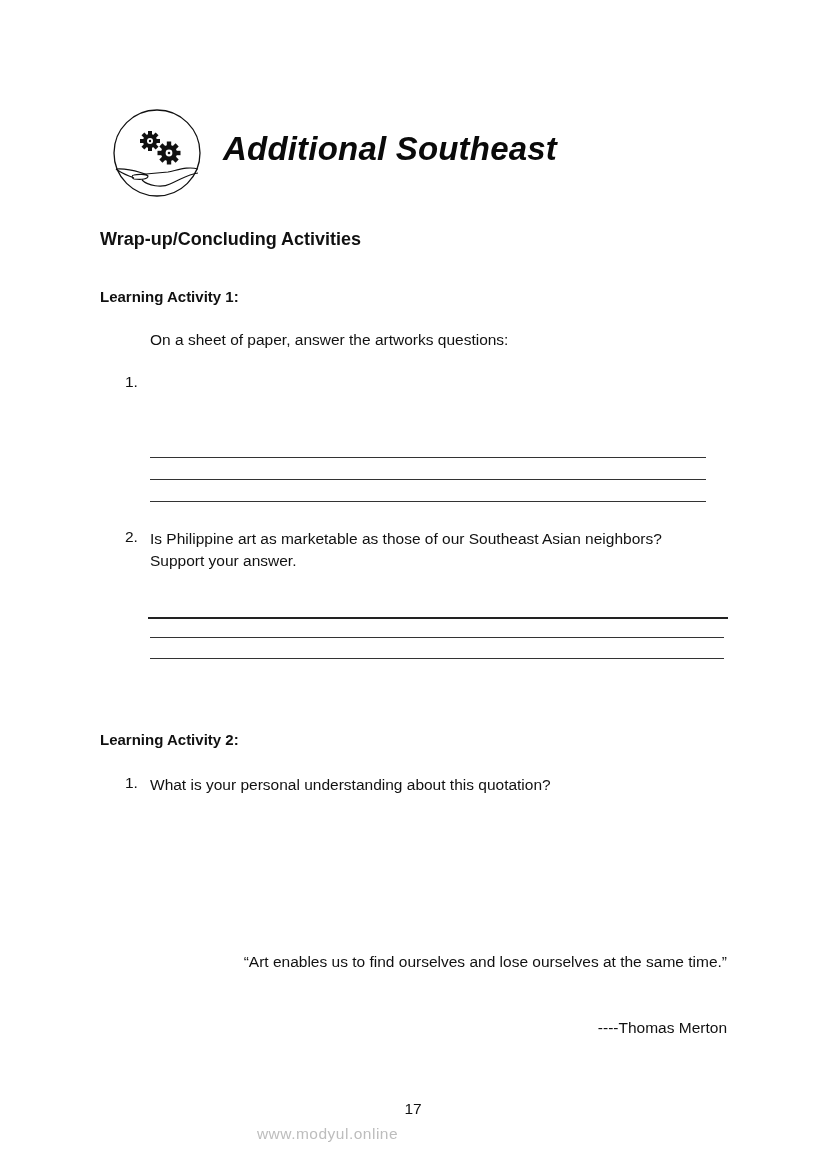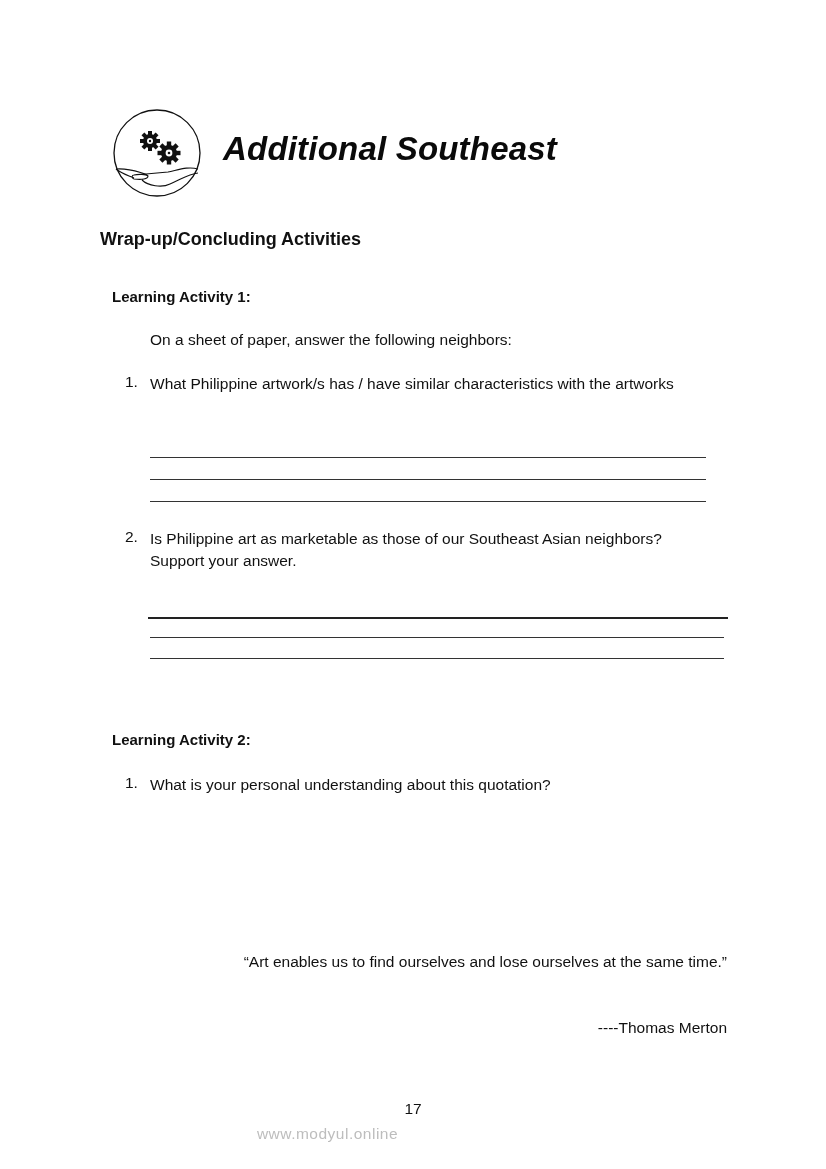--- a/index.html
+++ b/index.html
@@ -1,21 +1,21 @@
 <!DOCTYPE html>
 <html><head>
 <meta charset="utf-8">
 <style>
   html, body { margin:0; padding:0; background:#ffffff; }
   body { width:826px; height:1169px; position:relative; font-family:"Liberation Sans", sans-serif; color:#111; overflow:hidden; }
   .abs { position:absolute; }
   .icon-circle { left:112px; top:108px; width:90px; height:90px; }
   .title { left:223px; top:130px; font-size:33px; font-weight:bold; font-style:italic; letter-spacing:0.2px; color:#0a0a0a; }
   .h2 { left:100px; top:229px; font-size:18px; font-weight:bold; }
-  .h3 { font-size:15px; font-weight:bold; left:100px;margin-left:12px; }
+  .h3 { font-size:15px; font-weight:bold; left:100px; }
   .p { font-size:15.5px; line-height:22px; }
   .num { left:125px; font-size:15.5px; }
   .q { left:150px; font-size:15.5px; line-height:22px; width:580px; }
   .line { height:0; border-top:1px solid #333; }
   .line.thick { border-top:2px solid #222; }
   .quote { right:99px; top:953px; font-size:15.5px; text-align:right; }
   .author { right:99px; top:975px; font-size:15.5px; text-align:right;margin-top:44px; }
   .pagenum { left:0; width:826px; top:1100px; text-align:center; font-size:15.5px; }
   .watermark { left:0; width:655px; top:1125px; text-align:center; font-size:15.5px; color:#bdbdbd; letter-spacing:0.5px; }
 </style>
@@ -60,25 +60,24 @@
 
     <path d="M4 61 C 18 60, 26 64, 34 66 L 56 64 C 66 62, 76 58, 86 61 M86 65 C 76 66, 68 72, 58 76 C 50 80, 36 78, 30 72 M4 61 C 10 66, 18 68, 22 70 M22 67 C 26 66, 34 66, 36 68 C 36 71, 30 72, 22 71 C 19 70, 20 67, 22 67" fill="none" stroke="#111" stroke-width="1.1"></path>
   </svg>
 </div>
 
 <div class="abs title">Additional Southeast</div>
 
 <div class="abs h2">Wrap-up/Concluding Activities</div>
 
 <div class="abs h3" style="top:288px;">Learning Activity 1:</div>
-<div class="abs p" style="left:150px; top:329px;">On a sheet of paper, answer the following neighbors:</div>
+<div class="abs p" style="left:150px; top:329px;">On a sheet of paper, answer the artworks questions:</div>
 
 <div class="abs num" style="top:373px;">1.</div>
 <div class="abs q" style="top:373px;">
-  <div>What Philippine artwork/s has / have similar characteristics with the artworks</div>
 </div>
 
 <div class="abs line" style="left:150px; width:556px; top:457px;"></div>
 <div class="abs line" style="left:150px; width:556px; top:479px;"></div>
 <div class="abs line" style="left:150px; width:556px; top:501px;"></div>
 
 <div class="abs num" style="top:528px;">2.</div>
 <div class="abs q" style="top:528px;">
   <div>Is Philippine art as marketable as those of our Southeast Asian neighbors?</div>
   <div>Support your answer.</div>

